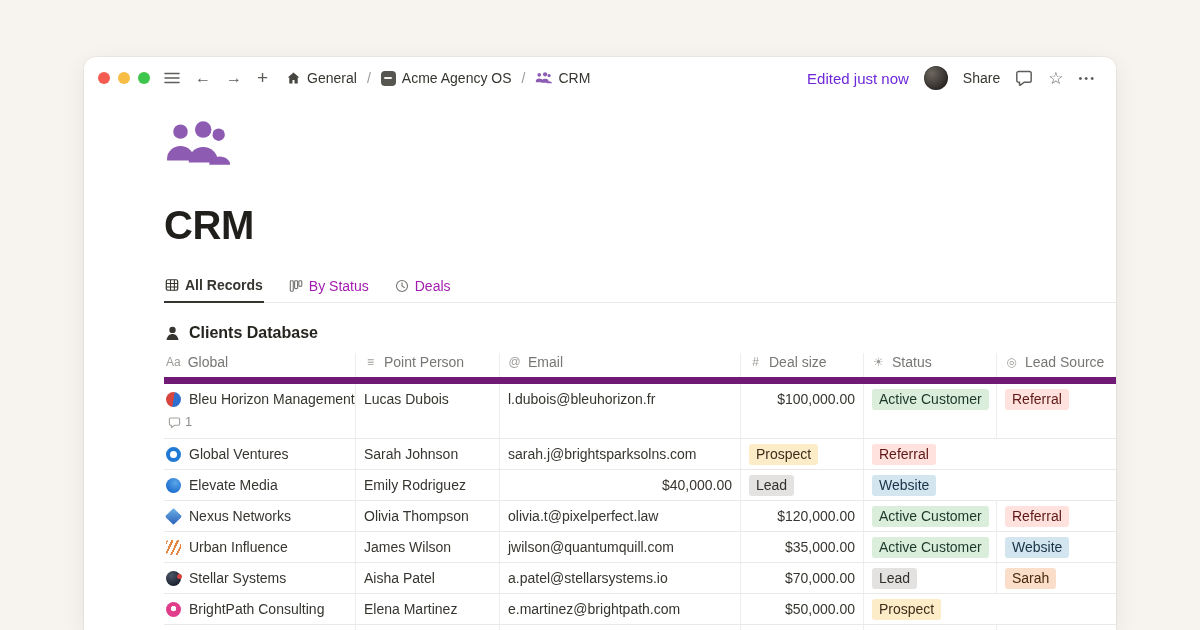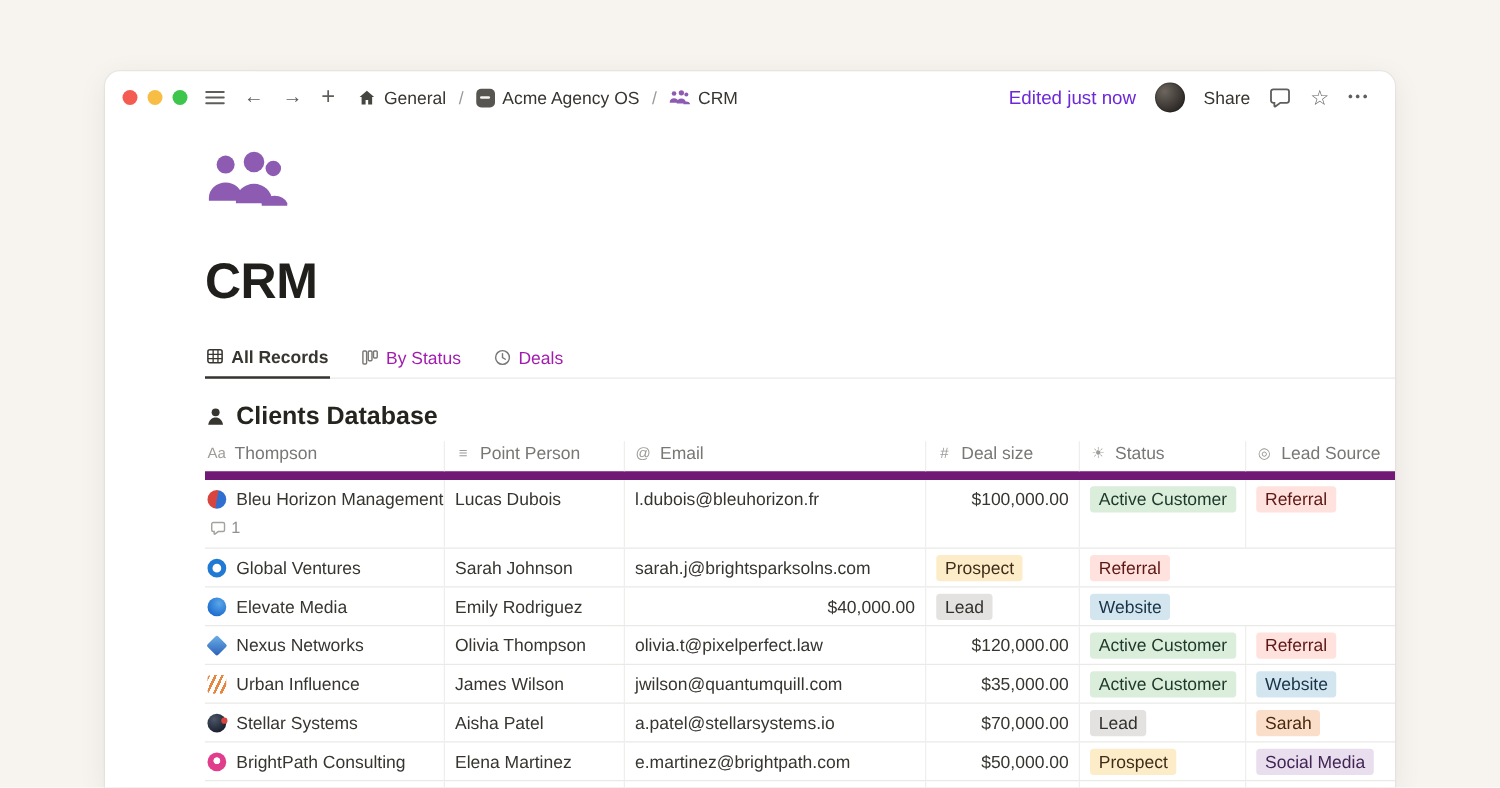--- a/index.html
+++ b/index.html
@@ -46,21 +46,21 @@
   .content { padding:0 0 0 80px; }
   .page-icon { margin-top:22px; width:66px; height:46px; }
   h1.page-title { margin-top:34px; font-size:40px; line-height:48px; font-weight:700; color:#211f1c; letter-spacing:-0.4px; }
 
   .tabs-bar { margin-top:26px; display:flex; gap:24px; border-bottom:1px solid #e9e9e7; }
   .tab { display:flex; align-items:center; gap:6px; font-size:14px; color:#a21caf; padding:2px 1px 8px; cursor:default; }
   .tab.active { color:#37352f; font-weight:600; border-bottom:2px solid #37352f; margin-bottom:-1px;justify-content:flex-end; }
   .tab svg { flex:none; }
 
   .section-header { margin-top:16px; display:flex; align-items:center; gap:8px; height:28px; }
-  .section-title { font-size:20px; font-weight:700; color:#26241f; }
+  .section-title { font-size:16px; font-weight:700; color:#26241f; }
 
   
   .db-table { --cols:192px 144px 241px 123px 133px minmax(118px,1fr); margin-top:6px; }
   .table-header { display:grid; grid-template-columns:var(--cols); border-bottom:7px solid #701a75; }
   .hcell { display:flex; align-items:center; gap:7px; font-size:14px; color:#787774; padding:1px 8px 7px; border-right:1px solid #f0eeeb; }
   .hcell:first-child { padding-left:2px; }
   .hcell:last-child { border-right:none; }
   .hicon { color:#9e9c98; font-size:12px; min-width:13px; display:inline-flex; justify-content:center; line-height:1; }
 
   .trow { display:grid; grid-template-columns:var(--cols); border-bottom:1px solid #e9e9e7; }
@@ -206,21 +206,21 @@
           </svg>
       </span>
       <span class="section-title">Clients Database</span>
     </div>
 
     <div class="db-table">
 
       <div class="table-header">
         <div class="hcell">
           <span class="hicon">Aa</span>
-          <span>Thompson</span>
+          <span>Global</span>
         </div>
         <div class="hcell">
           <span class="hicon">≡</span>
           <span>Point Person</span>
         </div>
         <div class="hcell">
           <span class="hicon">@</span>
           <span>Email</span>
         </div>
         <div class="hcell">
@@ -362,23 +362,20 @@
         <span class="company-name">BrightPath Consulting</span>
       </div>
 
     </div>
     <div class="cell">Elena Martinez</div>
     <div class="cell">e.martinez@brightpath.com</div>
     <div class="cell c-deal">$50,000.00</div>
     <div class="cell">
               <span class="tag" style="background: rgb(253, 236, 200); color: rgb(64, 44, 27);">Prospect</span>
             </div>
-    <div class="cell">
-              <span class="tag" style="background: rgb(232, 222, 238); color: rgb(65, 36, 84);">Social Media</span>
-            </div>
   </div>
 
   <div class="trow">
     <div class="cell c-company">
       <div class="company-line">
         <span class="company-icon ci-target-orange"></span>
         <span class="company-name">Vertex Innovations</span>
       </div>
 
     </div>

